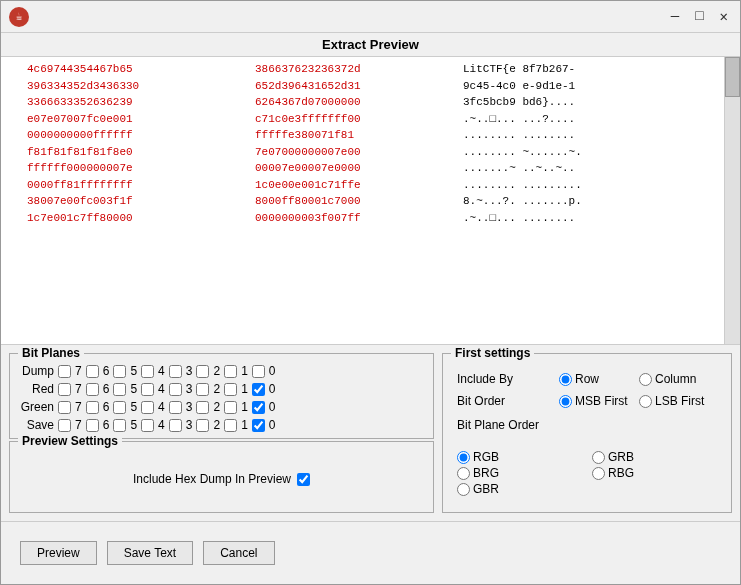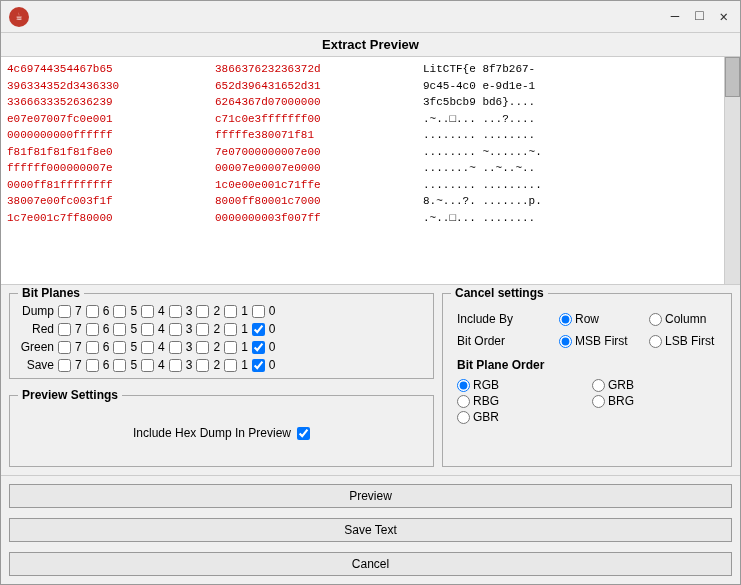--- a/index.html
+++ b/index.html
@@ -84,20 +84,21 @@
       white-space: pre;
       background: white;
     }
     .preview-row {
       display: flex;
       gap: 8px;
     }
     .hex-col {
       color: #cc0000;
       min-width: 200px;
+      margin-left: 20px;
     }
     .ascii-col {
       color: #000000;
     }
     .scrollbar-track {
       width: 16px;
       background: #e0e0e0;
       border-left: 1px solid #ccc;
       display: flex;
       flex-direction: column;
@@ -110,21 +111,21 @@
     }
     .bottom-section {
       display: flex;
       padding: 8px;
       gap: 8px;
       flex-shrink: 0;
     }
     .left-panel {
       display: flex;
       flex-direction: column;
-      gap: 16px;
+      gap: 2px;
       flex: 1;
     }
     .bit-planes-box {
       border: 1px solid #aaa;
       padding: 6px 8px;
       position: relative;
     }
     .box-label {
       position: absolute;
       top: -8px;
@@ -192,50 +193,48 @@
       font-family: Arial, sans-serif;
       font-size: 12px;
     }
     .order-row label {
       min-width: 80px;
       font-weight: normal;
     }
     .order-row .radio-group {
       display: flex;
       align-items: flex-end;
-      gap: 10px;
       padding-left: 16px;
     }
     .radio-label {
       display: flex;
       align-items: center;
       gap: 3px;
       cursor: pointer;
     }
     .bit-plane-order {
       margin-top: 10px;
       font-family: Arial, sans-serif;
       font-size: 12px;
     }
     .bit-plane-order .title {
-      font-weight: bold;
-      margin-bottom: 6px;
+      font-weight: normal;
+      margin-bottom: 18px;
     }
     .bpo-grid {
       display: grid;
       grid-template-columns: 1fr 1fr;
       gap: 2px 10px;
     }
     .footer {
       display: flex;
       gap: 10px;
-      padding: 8px;
+      padding: 19px;
       border-top: 1px solid #ccc;
       background: #f0f0f0;
-      flex-direction: column;
     }
     .footer button {
       padding: 4px 16px;
       font-family: Arial, sans-serif;
       font-size: 12px;
       background: #e8e8e8;
       border: 1px solid #999;
       cursor: pointer;
       min-width: 70px;
     }
@@ -357,21 +356,21 @@
       <div class="preview-settings-box">
         <span class="box-label">Preview Settings</span>
         <div class="hex-dump-row">
           <span>Include Hex Dump In Preview</span>
           <input type="checkbox" checked="" id="hex-dump-check" style="">
         </div>
       </div>
     </div>
 
     <div class="right-panel">
-      <span class="box-label">Cancel settings</span>
+      <span class="box-label">First settings</span>
 
       <div class="order-row">
         <label>Include By</label>
         <div class="radio-group">
           <label class="radio-label">
             <input type="radio" name="extractBy" value="Row" checked="" style="">
             <span>Row</span>
           </label>
           <label class="radio-label">
             <input type="radio" name="extractBy" value="Column" style="">
@@ -399,26 +398,26 @@
         <div class="bpo-grid" id="bpo-grid">
             <label class="radio-label">
               <input type="radio" name="bitPlaneOrder" value="RGB" checked="" style="">
               <span>RGB</span>
             </label>
             <label class="radio-label">
               <input type="radio" name="bitPlaneOrder" value="GRB" style="">
               <span>GRB</span>
             </label>
             <label class="radio-label">
+              <input type="radio" name="bitPlaneOrder" value="BRG" style="">
+              <span>BRG</span>
+            </label>
+            <label class="radio-label">
               <input type="radio" name="bitPlaneOrder" value="RBG" style="">
               <span>RBG</span>
-            </label>
-            <label class="radio-label">
-              <input type="radio" name="bitPlaneOrder" value="BRG" style="">
-              <span>BRG</span>
             </label>
             <label class="radio-label">
               <input type="radio" name="bitPlaneOrder" value="GBR" style="">
               <span>GBR</span>
             </label>
           </div>
       </div>
     </div>
 
   </div>

